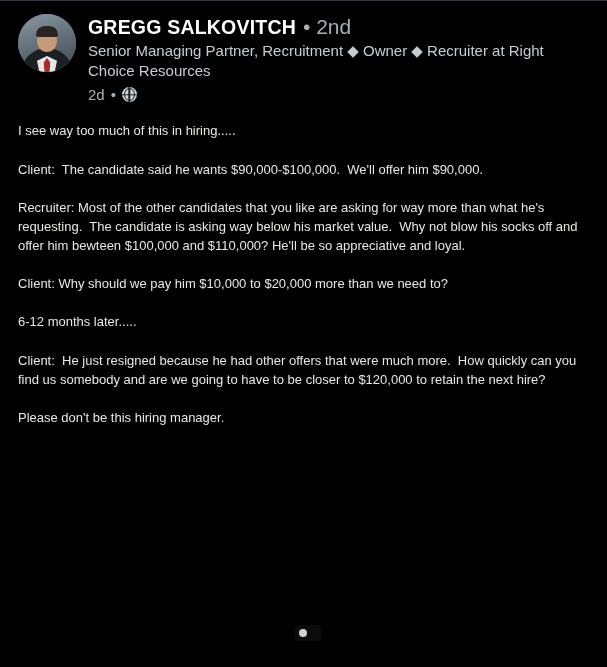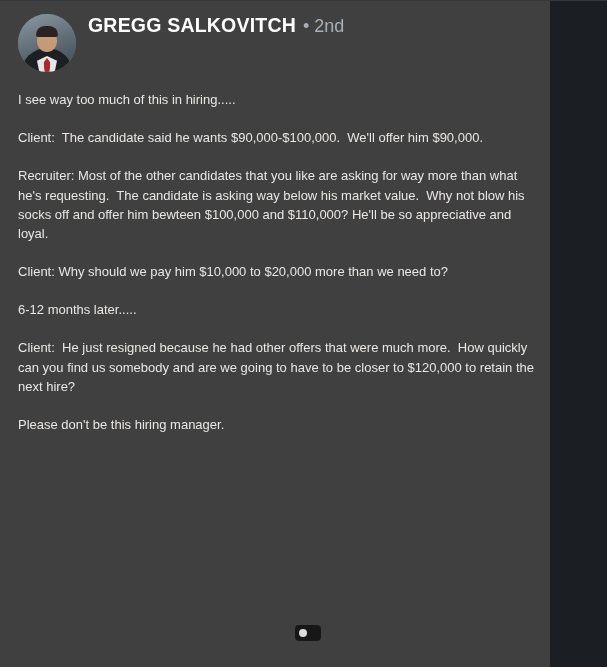--- a/index.html
+++ b/index.html
@@ -8,24 +8,24 @@
     background: #1b1f23;
   }
   body {
     width: 607px;
     height: 667px;
     overflow: hidden;
     font-family: "Liberation Sans", sans-serif;
     color: #e8e6e3;
   }
   .post {
-    width: 550px;
+    width: 607px;
     height: 667px;
     box-sizing: border-box;
-    background: #404040;
+    background: #000000;
     position: relative;
   }
   .top-rule {
     position: absolute;
     top: 0; left: 0;
     width: 607px;
     height: 1px;
     background: #33393f;
   }
   .header {
@@ -109,21 +109,21 @@
     flex-wrap: wrap;
     line-height: 1.1;
   }
   .name {
     font-size: 19.5px;
     font-weight: bold;
     letter-spacing: 0.2px;
     color: #ffffff;
   }
   .degree {
-    font-size: 18px;
+    font-size: 21px;
     color: #a8b0b6;
     margin-left: 7px;
   }
   .headline {
     font-size: 15px;
     color: #c6cdd2;
     line-height: 1.33;
     margin-top: 3px;
     max-width: 480px;
   }
@@ -219,20 +219,28 @@
       <div class="tie"></div>
       <div class="head"></div>
       <div class="hair"></div>
     </div>
 
     <div class="meta">
       <div class="name-row">
         <span class="name">GREGG SALKOVITCH</span>
         <span class="degree">• 2nd</span>
       </div>
+      <div class="headline">Senior Managing Partner, Recruitment ◆ Owner ◆ Recruiter at Right Choice Resources</div>
+      <div class="subline">
+        <span>2d</span>
+        <span class="dot-sep">•</span>
+        <span class="globe">
+            <span class="curve"></span>
+          </span>
+      </div>
     </div>
   </div>
 
   <div class="body-text">I see way too much of this in hiring.....
 
 Client:  The candidate said he wants $90,000-$100,000.  We'll offer him $90,000.
 
 Recruiter: Most of the other candidates that you like are asking for way more than what he's requesting.  The candidate is asking way below his market value.  Why not blow his socks off and offer him bewteen $100,000 and $110,000? He'll be so appreciative and loyal.
 
 Client: Why should we pay him $10,000 to $20,000 more than we need to?

